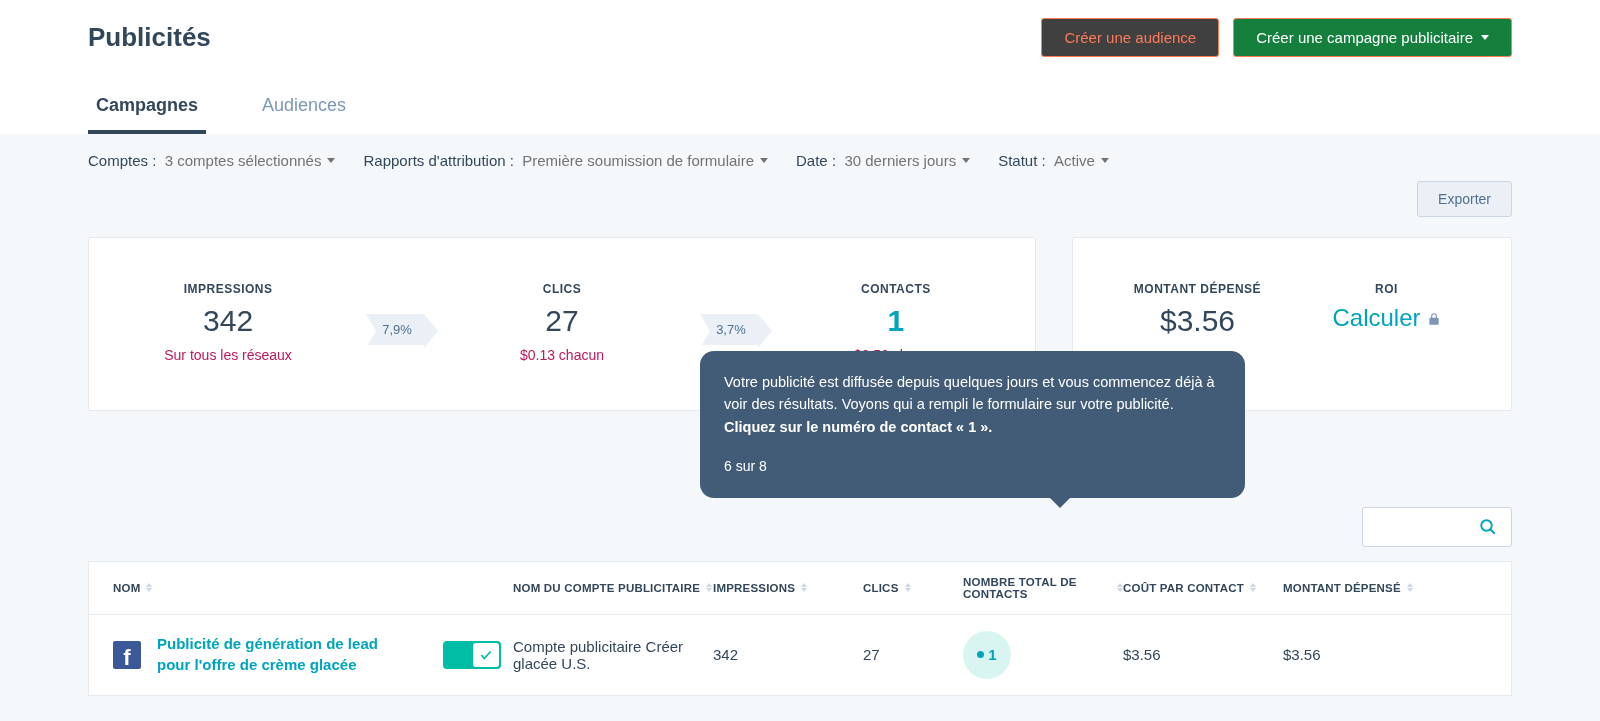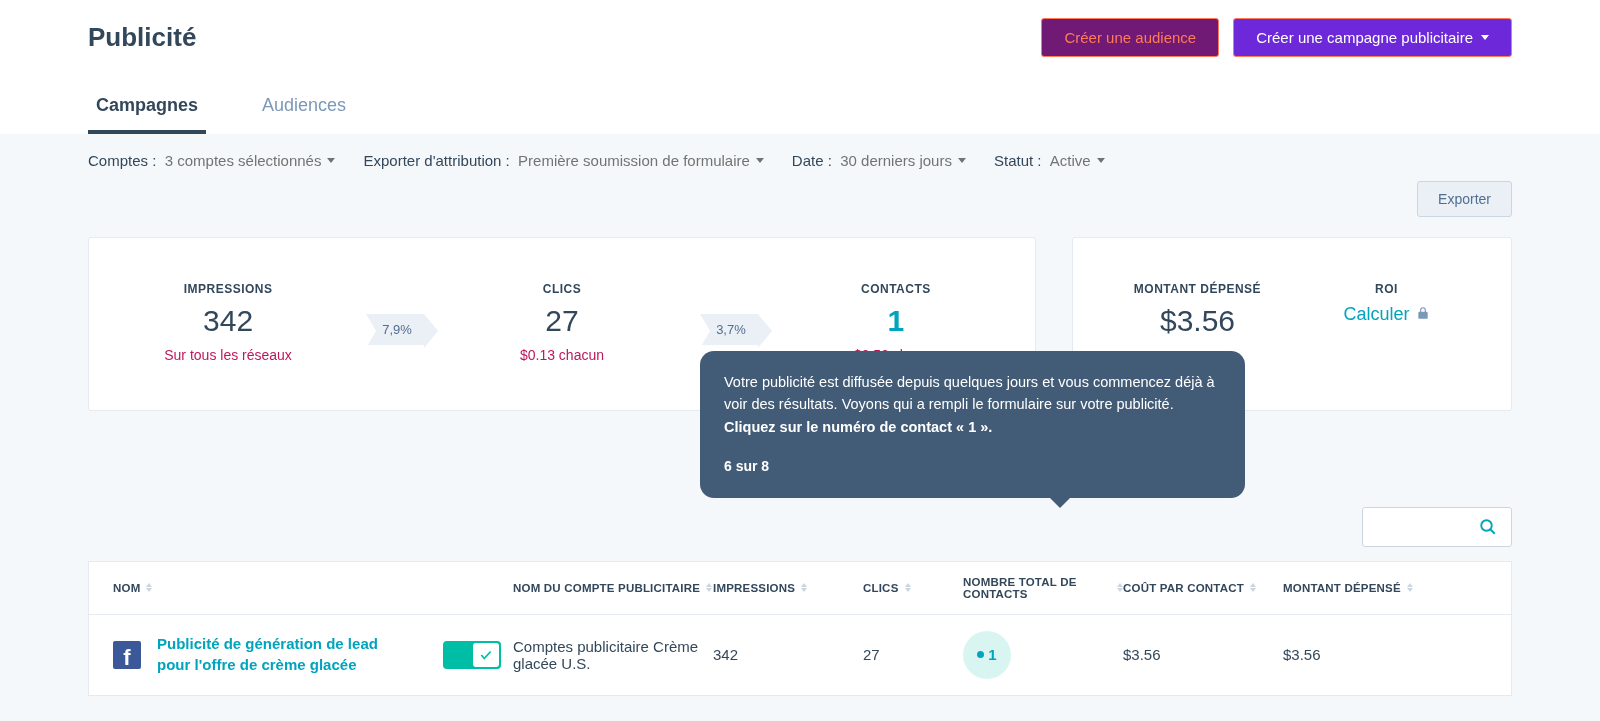--- a/index.html
+++ b/index.html
@@ -2,22 +2,22 @@
 <html><head>
 <meta charset="utf-8">
 <style>
   *{box-sizing:border-box;margin:0;padding:0;font-family:-apple-system,BlinkMacSystemFont,"Segoe UI",Helvetica,Arial,sans-serif;}
   body{background:#f5f8fa;color:#33475b;font-size:14px;}
   .header-bar{background:#fff;padding:18px 88px 0 88px;}
   .header-top{display:flex;justify-content:space-between;align-items:center;}
   h1{font-size:26px;font-weight:600;color:#33475b;}
   .header-actions{display:flex;gap:14px;}
   .btn{padding:10px 22px;font-size:15px;border-radius:3px;cursor:pointer;font-weight:400;display:inline-flex;align-items:center;gap:8px;}
-  .btn-outline{background:#701a75;color:#ff7a59;border:1px solid #ff7a59;}
-  .btn-primary{background:#6d28d9;color:#fff;border:1px solid #ff7a59;}
+  .btn-outline{background:#404040;color:#ff7a59;border:1px solid #ff7a59;}
+  .btn-primary{background:#15803d;color:#fff;border:1px solid #ff7a59;}
   .tabs{display:flex;gap:48px;margin-top:28px;}
   .tab{padding:10px 8px 14px;font-size:18px;color:#7c98b6;cursor:pointer;border-bottom:4px solid transparent;font-weight:500;}
   .tab.active{color:#33475b;border-bottom-color:#33475b;font-weight:600;}
   .filters{padding:18px 88px 0;display:flex;align-items:center;gap:28px;flex-wrap:wrap;color:#516f90;font-size:15px;}
   .filter-label{color:#33475b;}
   .filter-val{color:#737373;cursor:pointer;display:inline-flex;align-items:center;gap:6px;}
   .chev{width:0;height:0;border-left:4px solid transparent;border-right:4px solid transparent;border-top:5px solid currentColor;display:inline-block;}
   .export-row{padding:12px 88px 0;display:flex;justify-content:flex-end;}
   .btn-export{background:#eaf0f6;color:#516f90;border:1px solid #cbd6e2;padding:9px 20px;font-size:14px;border-radius:3px;cursor:pointer;}
   .cards{display:flex;gap:36px;padding:20px 88px 0;}
@@ -26,27 +26,27 @@
   .metric{text-align:center;min-width:160px;}
   .metric-label{text-transform:uppercase;font-size:12px;letter-spacing:0.5px;color:#33475b;font-weight:700;margin-bottom:8px;}
   .metric-value{font-size:30px;font-weight:400;color:#33475b;}
   .metric-value.teal{color:#00a4bd;font-weight:600;}
   .metric-sub{font-size:14px;color:#be185d;margin-top:8px;line-height:1.4;}
   .arrow{position:relative;align-self:center;margin-top:12px;}
   .arrow-body{background:#eaf0f6;padding:8px 12px 8px 16px;font-size:13px;color:#516f90;position:relative;}
   .arrow-body::after{content:"";position:absolute;right:-14px;top:0;width:0;height:0;border-top:17px solid transparent;border-bottom:17px solid transparent;border-left:14px solid #eaf0f6;}
   .arrow-body::before{content:"";position:absolute;left:0;top:0;width:0;height:0;border-top:17px solid transparent;border-bottom:17px solid transparent;border-left:10px solid #fff;}
   .card-right{width:440px;display:flex;justify-content:space-around;align-items:flex-start;}
-  .roi-link{color:#00a4bd;font-size:18px;display:inline-flex;align-items:center;gap:6px;cursor:pointer;font-weight:400;}
+  .roi-link{color:#00a4bd;font-size:24px;display:inline-flex;align-items:center;gap:6px;cursor:pointer;font-weight:400;}
   .lock{display:inline-block;}
   .lock svg{width:14px;height:14px;fill:#7c98b6;}
   .tooltip-wrap{position:relative;padding:0 88px;}
   .tooltip{position:absolute;top:-60px;left:700px;width:545px;background:#425b76;color:#fff;border-radius:14px;padding:20px 24px;font-size:14.5px;line-height:1.55;z-index:10;}
   .tooltip::after{content:"";position:absolute;bottom:-10px;left:350px;width:0;height:0;border-left:10px solid transparent;border-right:10px solid transparent;border-top:10px solid #425b76;}
-  .tooltip-step{margin-top:18px;font-weight:700;font-size:14px;}
+  .tooltip-step{margin-top:18px;font-weight:400;font-size:14px;}
   .table-controls{padding:96px 88px 0;display:flex;justify-content:flex-end;}
   .search-box{width:150px;height:40px;border:1px solid #cbd6e2;border-radius:3px;background:#fff;display:flex;align-items:center;justify-content:flex-end;padding:0 14px;}
   .search-box svg{width:18px;height:18px;stroke:#00a4bd;fill:none;stroke-width:2.5;}
   .table{margin:14px 88px 0;background:#fff;border:1px solid #e5eaf0;}
   .thead{display:flex;border-bottom:1px solid #e5eaf0;padding:14px 24px;font-size:11.5px;text-transform:uppercase;letter-spacing:0.2px;color:#33475b;font-weight:600;}
   .th{display:flex;align-items:center;gap:6px;}
   .sort{display:inline-flex;flex-direction:column;gap:1px;}
   .sort span{width:0;height:0;border-left:3.5px solid transparent;border-right:3.5px solid transparent;}
   .sort .up{border-bottom:4px solid #cbd6e2;}
   .sort .dn{border-top:4px solid #cbd6e2;}
@@ -66,21 +66,21 @@
   .toggle-knob{width:26px;height:24px;background:#fff;border-radius:3px;display:flex;align-items:center;justify-content:center;}
   .toggle-knob svg{width:14px;height:14px;stroke:#00bda5;fill:none;stroke-width:3;}
   .pulse{display:inline-flex;align-items:center;justify-content:center;width:48px;height:48px;border-radius:50%;background:rgba(0,189,165,0.15);color:#00a4bd;font-weight:600;gap:4px;font-size:15px;}
   .pulse::before{content:"";width:7px;height:7px;border-radius:50%;background:#00a4bd;}
 </style>
 </head>
 <body>
 
 <div class="header-bar">
   <div class="header-top">
-    <h1>Publicité</h1>
+    <h1>Publicités</h1>
     <div class="header-actions">
       <button class="btn btn-outline">Créer une audience</button>
       <button class="btn btn-primary">
         <span>Créer une campagne publicitaire</span>
         <span class="chev"></span>
       </button>
     </div>
   </div>
   <div class="tabs">
     <div class="tab active">Campagnes</div>
@@ -90,21 +90,21 @@
 
 <div class="filters">
   <div>
     <span class="filter-label">Comptes :</span>&nbsp;
     <span class="filter-val">
       <span>3 comptes sélectionnés</span>
       <span class="chev"></span>
     </span>
   </div>
   <div>
-    <span class="filter-label">Exporter d'attribution :</span>&nbsp;
+    <span class="filter-label">Rapports d'attribution :</span>&nbsp;
     <span class="filter-val">
       <span>Première soumission de formulaire</span>
       <span class="chev"></span>
     </span>
   </div>
   <div>
     <span class="filter-label">Date :</span>&nbsp;
     <span class="filter-val">
       <span>30 derniers jours</span>
       <span class="chev"></span>
@@ -241,21 +241,21 @@
         </div>
       <div class="ad-name">Publicité de génération de lead pour l'offre de crème glacée</div>
       <div class="toggle">
         <div class="toggle-knob">
           <svg viewBox="0 0 24 24">
               <polyline points="4,12 9,18 20,6"></polyline>
             </svg>
         </div>
       </div>
     </div>
-    <div class="col-acct">Comptes publicitaire Crème glacée U.S.</div>
+    <div class="col-acct">Compte publicitaire Créer glacée U.S.</div>
     <div class="col-imp">342</div>
     <div class="col-clics">27</div>
     <div class="col-contacts">
       <span class="pulse">
           <span>1</span>
         </span>
     </div>
     <div class="col-cost">$3.56</div>
     <div class="col-spent">$3.56</div>
   </div>

